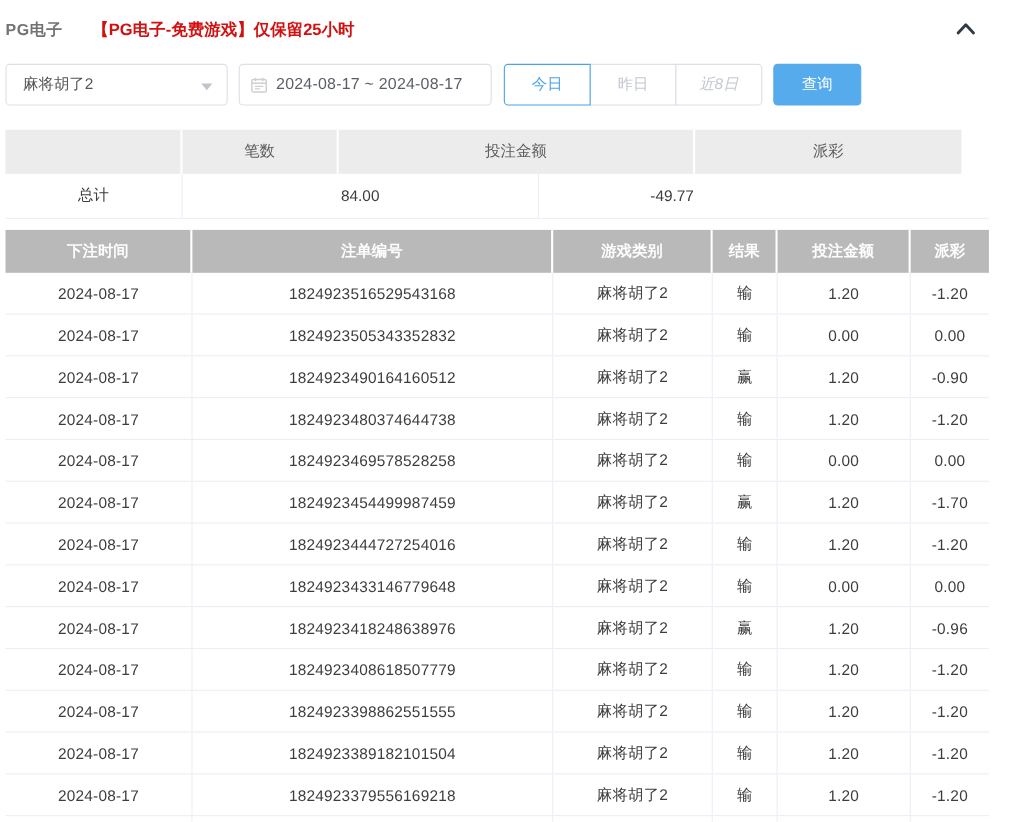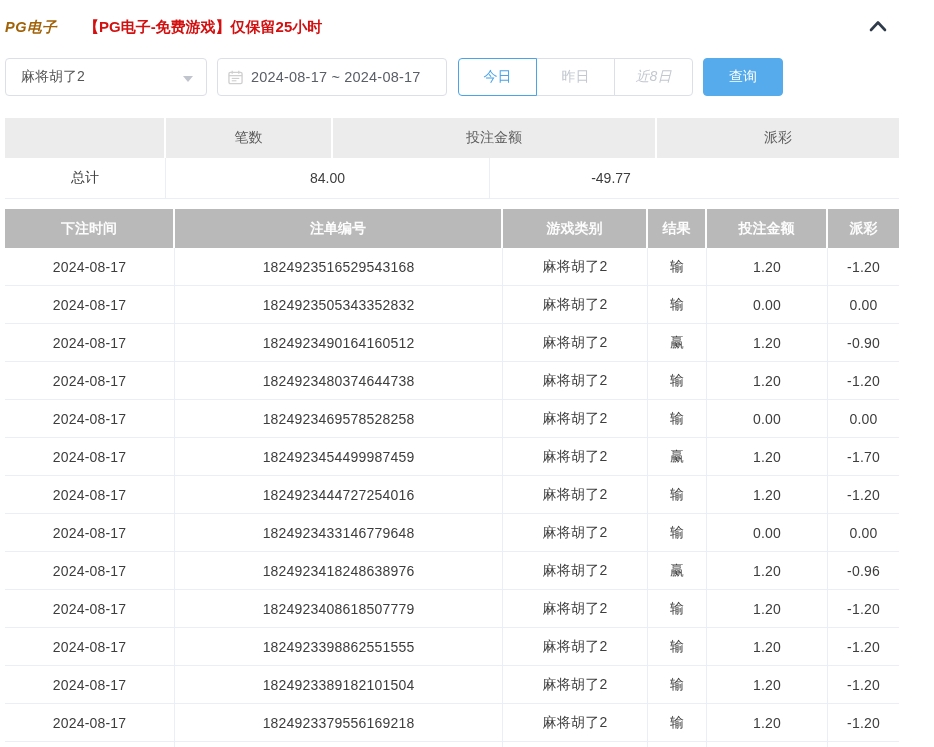--- a/index.html
+++ b/index.html
@@ -7,21 +7,21 @@
   body {
     width: 934px; height: 747px; overflow: hidden;
     font-family: "Liberation Sans", "DejaVu Sans", sans-serif;
     -webkit-font-smoothing: antialiased;
   }
   .page { position: relative; width: 934px; height: 747px; background: #fff; }
   .content { width: 894px; margin-left: 5px; }
 
   
   .titlebar { display: flex; align-items: center; padding-top: 17px; height: 37px; }
-  .app-title { font-size: 14.5px; font-weight: bold; color: #a16207; letter-spacing: .5px; font-style: italic; }
+  .app-title { font-size: 14.5px; font-weight: bold; color: #737373; letter-spacing: .5px; }
   .notice { font-size: 15px; font-weight: bold; color: #d30f0f; margin-left: 27px; }
   .collapse { position: absolute; top: 14px; right: 44px; width: 24px; height: 24px;
     display: flex; align-items: center; justify-content: center; cursor: pointer; }
 
   
   .controls { display: flex; align-items: center; margin-top: 21px; height: 38px; }
   .select-box {
     position: relative; width: 202px; height: 38px; border: 1px solid #dcdfe6;
     border-radius: 4px; background: #fff; display: flex; align-items: center;
     padding: 0 30px 0 15px; cursor: pointer;
@@ -65,21 +65,21 @@
     border-right: 2px solid #fff;
   }
   .sum-head .scell:last-child { border-right: none; }
   .sum-row { display: flex; height: 41px; border-bottom: 1px solid #ebeef5; }
   .sum-row .scell {
     font-size: 14px; color: #3d3d3d; display: flex; align-items: center;
     justify-content: center; border-right: 1px solid #ebeef5;
   }
   .sum-row .scell:last-child { border-right: none; }
   .sc0 { width: 161px; } .sc1 { width: 167px; } .sc2 { width: 324px; } .sc3 { width: 242px; }
-  .sum-head .sc0 { width: 161px; } .sum-head .sc1 { width: 167px; }
+  .sum-head .sc0 { width: 161px; } .sum-head .sc1 { width: 142px; }
 
   
   .records { margin-top: 10px; width: 894px; }
   .thead { display: flex; height: 39px; }
   .thead .tcell {
     background: #b9b9b9; color: #fdfdfd; font-size: 14px; font-weight: bold;
     display: flex; align-items: center; justify-content: center;
     border-right: 2px solid #fff;
   }
   .thead .tcell:last-child { border-right: none; }

